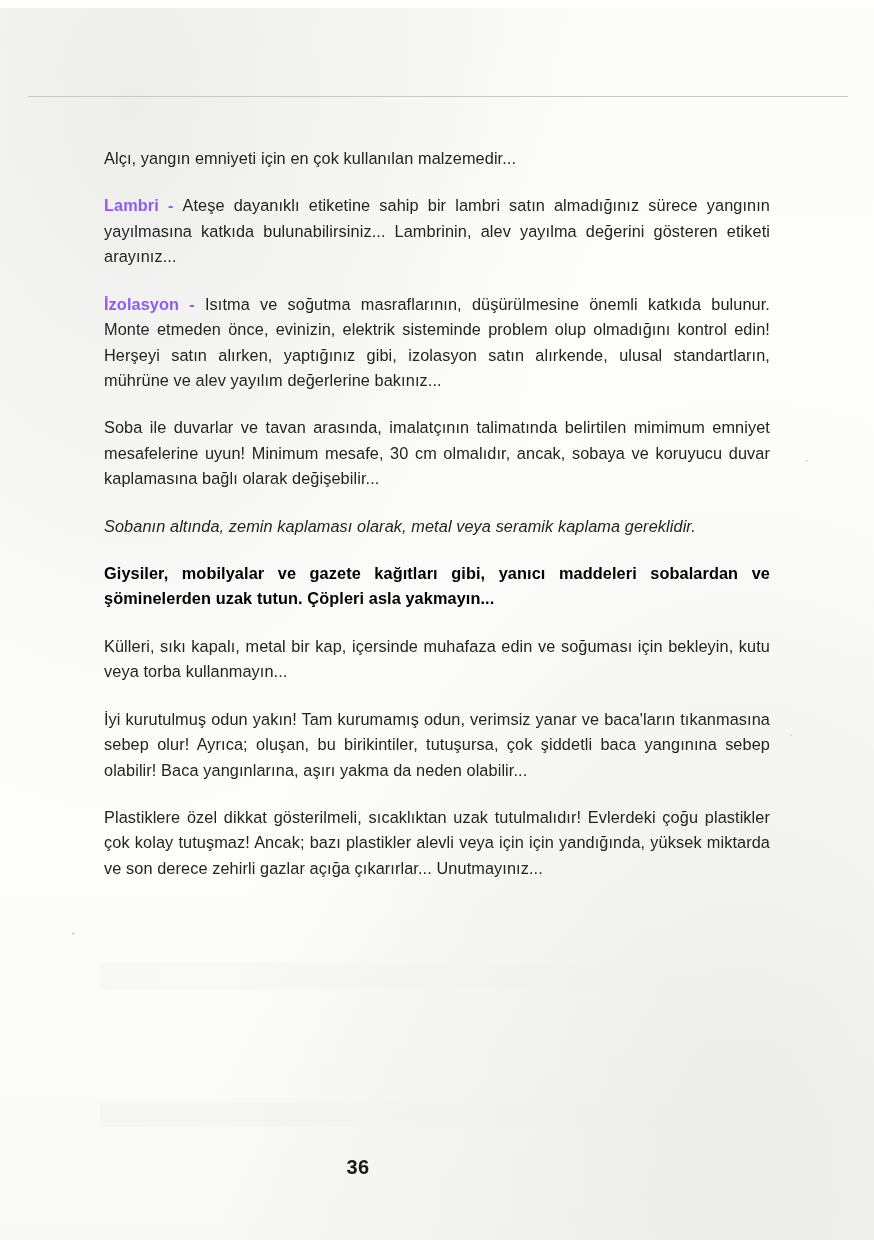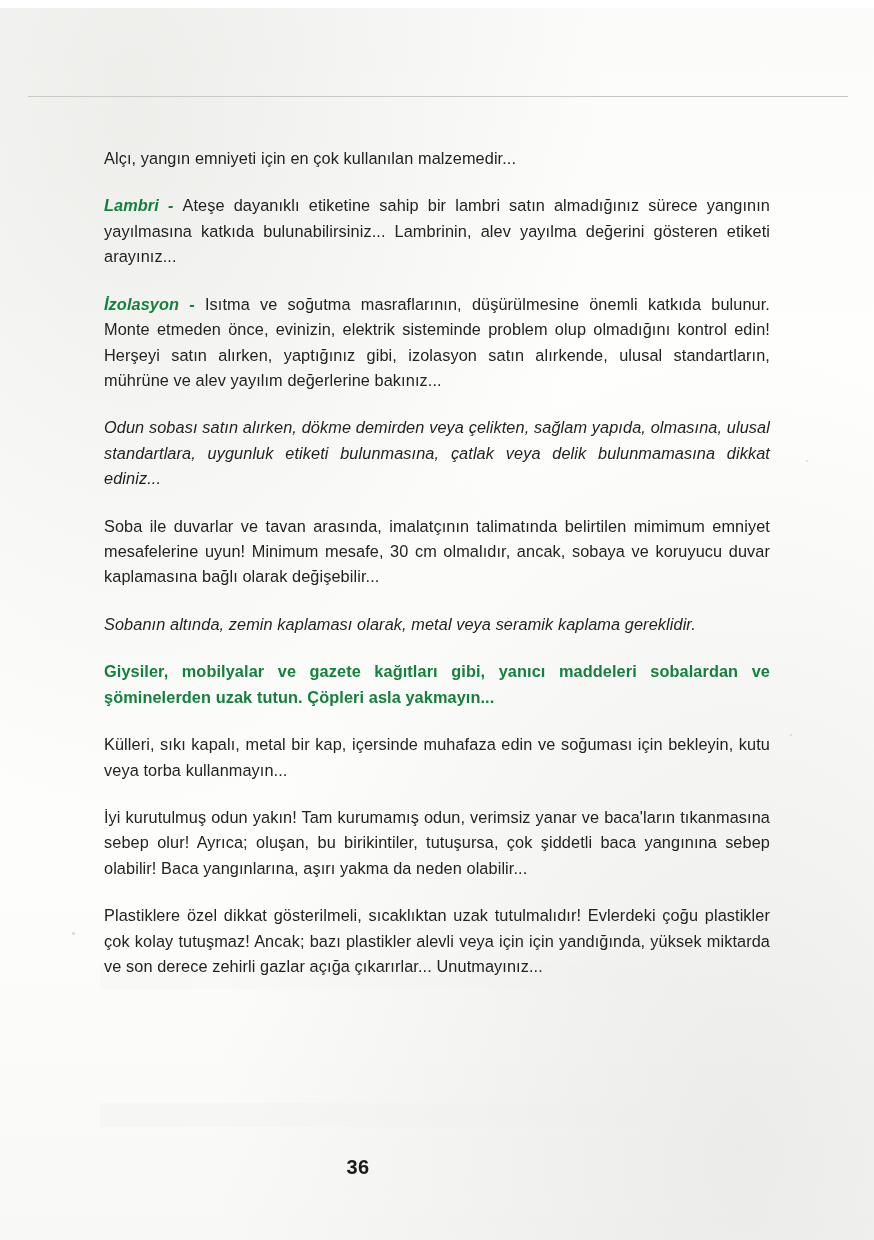--- a/index.html
+++ b/index.html
@@ -51,29 +51,28 @@
     margin: 0 0 22px 0;
     font-size: 16.3px;
     line-height: 1.56;
     text-align: justify;
     letter-spacing: 0.1px;
     color: #232323;
   }
   p.last { margin-bottom: 12px; }
   .lead-in {
     font-weight: bold;
-    color: #15803d;
-    font-style: italic;
+    color: #8b5cf6;
   }
   p.italic {
     font-style: italic;
   }
   p.bold {
     font-weight: bold;
-    color: #15803d;
+    color: #000000;
   }
   .page-number {
     position: absolute;
     left: 0;
     top: 1148px;
     width: 716px;
     text-align: center;
     font-size: 20px;
     font-weight: bold;
     color: #1a1a1a;
@@ -111,23 +110,20 @@
     </p>
 
     <p>
       <span class="lead-in">Lambri - </span><span>Ateşe dayanıklı etiketine sahip bir lambri satın almadığınız sürece yangının yayılmasına katkıda bulunabilirsiniz... Lambrinin, alev yayılma değerini gösteren etiketi arayınız...</span>
     </p>
 
     <p>
       <span class="lead-in">İzolasyon - </span><span>Isıtma ve soğutma masraflarının, düşürülmesine önemli katkıda bulunur. Monte etmeden önce, evinizin, elektrik sisteminde problem olup olmadığını kontrol edin! Herşeyi satın alırken, yaptığınız gibi, izolasyon satın alırkende, ulusal standartların, mührüne ve alev yayılım değerlerine bakınız...</span>
     </p>
 
-    <p class="italic">
-      <span>Odun sobası satın alırken, dökme demirden veya çelikten, sağlam yapıda, olmasına, ulusal standartlara, uygunluk etiketi bulunmasına, çatlak veya delik bulunmamasına dikkat ediniz...</span>
-    </p>
 
     <p>
       <span>Soba ile duvarlar ve tavan arasında, imalatçının talimatında belirtilen mimimum emniyet mesafelerine uyun! Minimum mesafe, 30 cm olmalıdır, ancak, sobaya ve koruyucu duvar kaplamasına bağlı olarak değişebilir...</span>
     </p>
 
     <p class="italic">
       <span>Sobanın altında, zemin kaplaması olarak, metal veya seramik kaplama gereklidir.</span>
     </p>
 
     <p class="bold">

